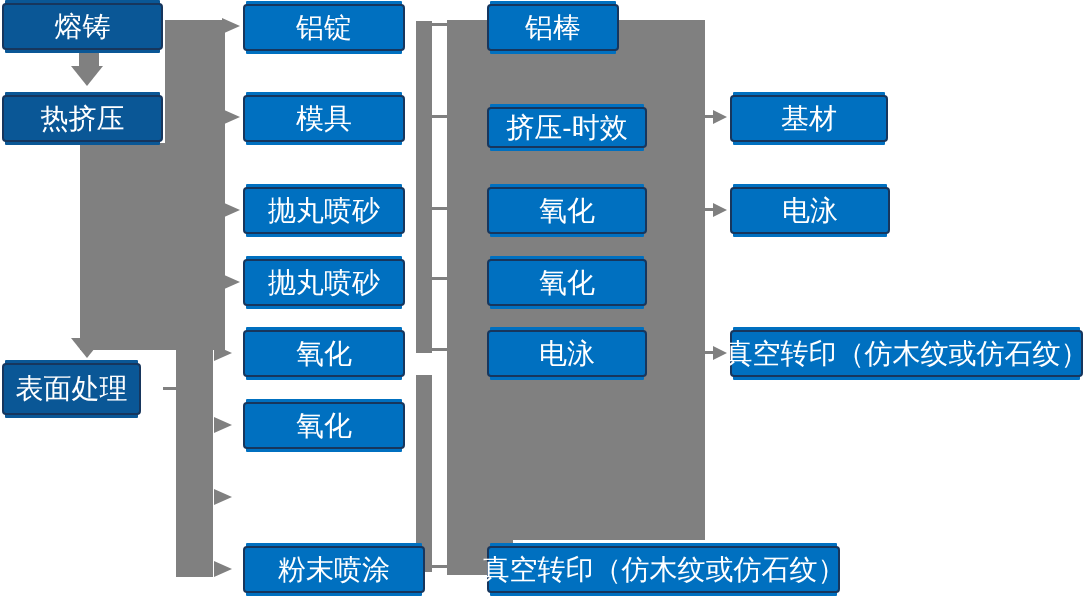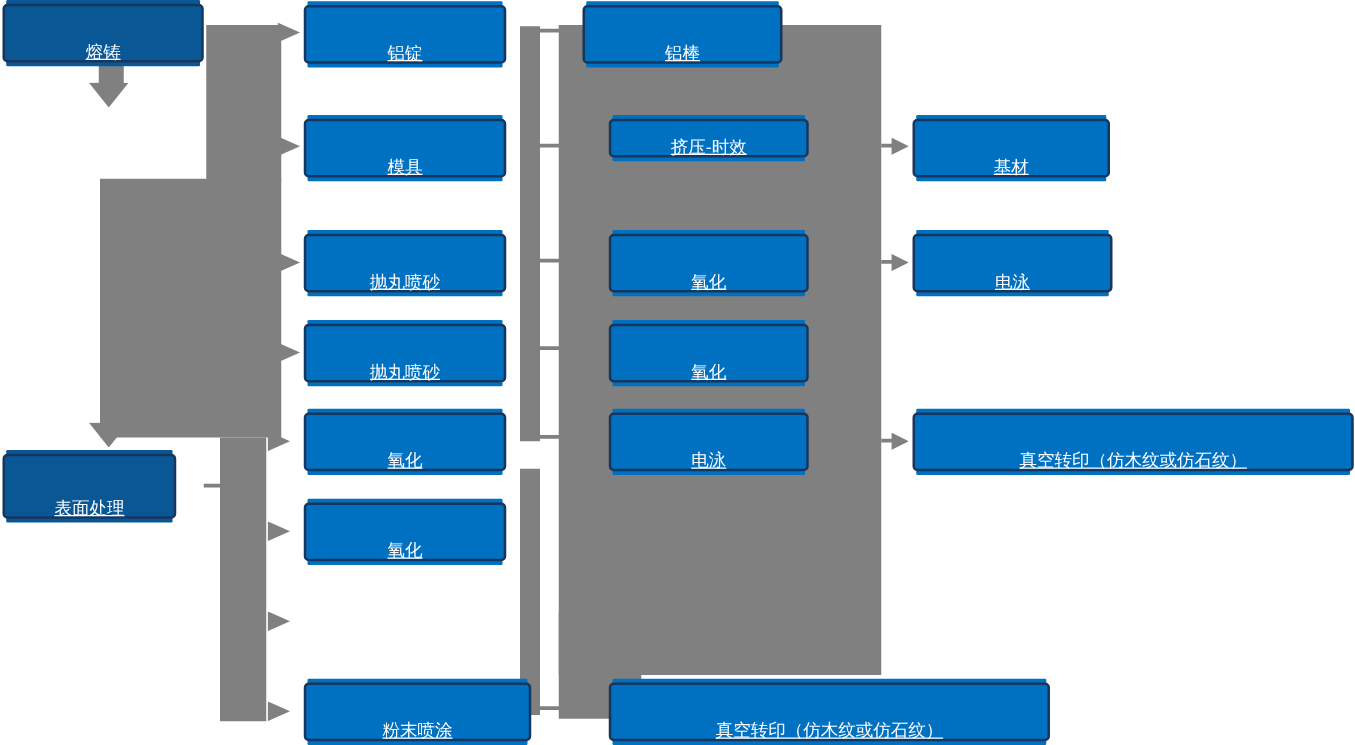--- a/index.html
+++ b/index.html
@@ -6,30 +6,29 @@
   #canvas{
     position:relative;
     width:1084px;height:596px;
     background:var(--background,#fff);
     overflow:hidden;
     font-family:"Liberation Sans","DejaVu Sans",sans-serif;
   }
   
   .box{
     position:absolute;
-    display:flex;align-items:flex-end;justify-content:center;
+    display:flex;align-items:center;justify-content:center;
     box-sizing:border-box;
     color:var(--text-white,#fff);
-    font-size:14px;
+    font-size:28px;
     line-height:1;
     border:2px solid var(--box-border,#17365d);
     border-radius:4px;
     text-align:center;
     white-space:nowrap;
-    text-decoration:underline;
   }
   .box.blue{
     background:var(--node-blue,#0070c0);
     box-shadow:0 -6px 0 -3px var(--node-blue,#0070c0),0 6px 0 -3px var(--node-blue,#0070c0);
   }
   .box.dark{
     background:var(--stage-blue,#0a5796);
     box-shadow:0 -6px 0 -3px var(--stage-blue,#0a5796),0 6px 0 -3px var(--stage-blue,#0a5796);
   }
   
@@ -85,20 +84,23 @@
   <div class="hline" style="left:705px;top:115px;width:9px"></div>
   <div class="arrow-right sm" style="left:713px;top:110px"></div>
   <div class="hline" style="left:705px;top:208px;width:9px"></div>
   <div class="arrow-right sm" style="left:713px;top:203px"></div>
   <div class="hline" style="left:705px;top:351px;width:9px"></div>
   <div class="arrow-right sm" style="left:713px;top:346px"></div>
 
   <div class="box dark" style="left:2px;top:3px;width:161px;height:47px">
       <span>熔铸</span>
     </div>
+  <div class="box dark" style="left:2px;top:95px;width:161px;height:47px">
+      <span>热挤压</span>
+    </div>
   <div class="box dark" style="left:2px;top:363px;width:139px;height:52px">
       <span>表面处理</span>
     </div>
 
   <div class="box blue" style="left:243px;top:4px;width:162px;height:47px">
       <span>铝锭</span>
     </div>
   <div class="box blue" style="left:243px;top:95px;width:162px;height:47px">
       <span>模具</span>
     </div>
@@ -111,24 +113,24 @@
   <div class="box blue" style="left:243px;top:330px;width:162px;height:47px">
       <span>氧化</span>
     </div>
   <div class="box blue" style="left:243px;top:402px;width:162px;height:47px">
       <span>氧化</span>
     </div>
   <div class="box blue" style="left:243px;top:546px;width:182px;height:47px">
       <span>粉末喷涂</span>
     </div>
 
-  <div class="box blue" style="left:466px;top:4px;width:160px;height:47px">
+  <div class="box blue" style="left:487px;top:4px;width:132px;height:47px">
       <span>铝棒</span>
     </div>
-  <div class="box blue" style="left:487px;top:95px;width:160px;height:31px">
+  <div class="box blue" style="left:487px;top:107px;width:160px;height:41px">
       <span>挤压-时效</span>
     </div>
   <div class="box blue" style="left:487px;top:187px;width:160px;height:47px">
       <span>氧化</span>
     </div>
   <div class="box blue" style="left:487px;top:259px;width:160px;height:47px">
       <span>氧化</span>
     </div>
   <div class="box blue" style="left:487px;top:330px;width:160px;height:47px">
       <span>电泳</span>

